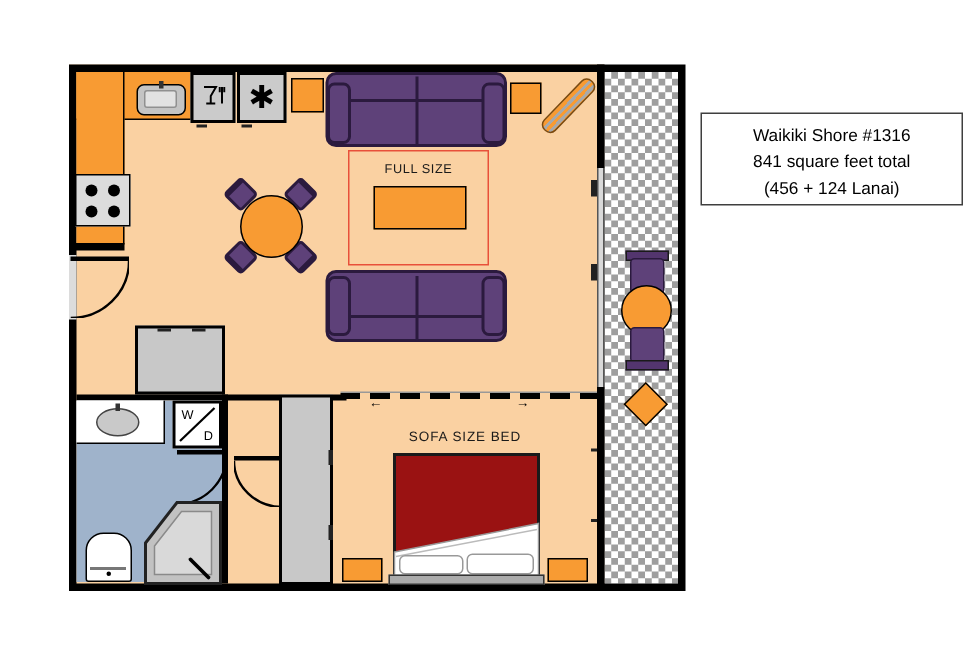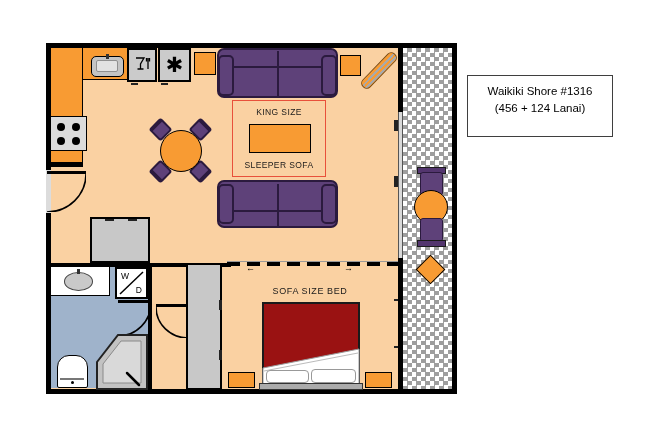--- a/index.html
+++ b/index.html
@@ -80,23 +80,22 @@
   <div class="abs" style="left:356px;top:65px;width:46px;height:11px;border:1px solid #7A4A10;border-radius:5px;transform:rotate(-46deg);background:linear-gradient(to bottom,#F89B33 0 2.5px,#A9A9A9 2.5px 4.5px,#F89B33 4.5px 6.5px,#A9A9A9 6.5px 8.5px,#F89B33 8.5px);"></div>
 
   <div class="abs purple" style="left:217px;top:48px;width:121px;height:50px;border-radius:7px;">
     <div class="abs seam" style="left:1px;top:16px;width:115px;height:2px;"></div>
     <div class="abs purple" style="left:-1px;top:5px;width:16px;height:41px;border-radius:5px;"></div>
     <div class="abs purple" style="left:102px;top:5px;width:16px;height:41px;border-radius:5px;"></div>
     <div class="abs seam" style="left:58px;top:1px;width:2px;height:45px;"></div>
   </div>
 
   <div class="abs" style="left:232px;top:100px;width:94px;height:77px;border:1.5px solid var(--outline-red);"></div>
-  <div class="abs label" style="left:232px;top:106px;width:94px;">KING SIZE</div>
+  <div class="abs label" style="left:232px;top:106px;width:94px;">FULL SIZE</div>
   <div class="abs orange" style="left:249px;top:124px;width:62px;height:29px;"></div>
-  <div class="abs label" style="left:232px;top:159px;width:94px;">SLEEPER SOFA</div>
 
   <div class="abs purple" style="left:217px;top:180px;width:121px;height:48px;border-radius:7px;">
     <div class="abs seam" style="left:1px;top:28px;width:115px;height:2px;"></div>
     <div class="abs purple" style="left:-1px;top:2px;width:16px;height:40px;border-radius:5px;"></div>
     <div class="abs purple" style="left:102px;top:2px;width:16px;height:40px;border-radius:5px;"></div>
     <div class="abs seam" style="left:58px;top:2px;width:2px;height:43px;"></div>
   </div>
 
   <div class="abs purple" style="left:152px;top:121px;width:17px;height:17px;border-top:4px solid var(--sofa-dark);border-radius:3px;transform:rotate(-45deg);"></div>
   <div class="abs purple" style="left:192px;top:121px;width:17px;height:17px;border-top:4px solid var(--sofa-dark);border-radius:3px;transform:rotate(45deg);"></div>
@@ -176,18 +175,19 @@
   <div class="abs tick" style="left:394px;top:299px;width:4px;height:2px;"></div>
   <div class="abs tick" style="left:394px;top:346px;width:4px;height:2px;"></div>
 
   <div class="abs" style="left:417px;top:167px;width:29px;height:7px;background:#53356E;border:1px solid #1a1a1a;"></div>
   <div class="abs" style="left:420px;top:172px;width:23px;height:24px;background:var(--sofa);border:1.5px solid var(--sofa-dark);border-radius:3px;"></div>
   <div class="abs orange" style="left:414px;top:190px;width:34px;height:34px;border-radius:50%;"></div>
   <div class="abs" style="left:420px;top:218px;width:23px;height:24px;background:var(--sofa);border:1.5px solid var(--sofa-dark);border-radius:3px;"></div>
   <div class="abs" style="left:417px;top:240px;width:29px;height:7px;background:#53356E;border:1px solid #1a1a1a;"></div>
   <div class="abs orange" style="left:420px;top:259px;width:21px;height:21px;transform:rotate(45deg);"></div>
 
-  <div class="abs info-box" style="left:467px;top:75px;width:146px;height:62px;">
+  <div class="abs info-box" style="left:467px;top:75px;width:175px;height:62px;">
     <div>Waikiki Shore #1316</div>
+    <div>841 square feet total</div>
     <div>(456 + 124 Lanai)</div>
   </div>
 
 </div>
 
 </body></html>

